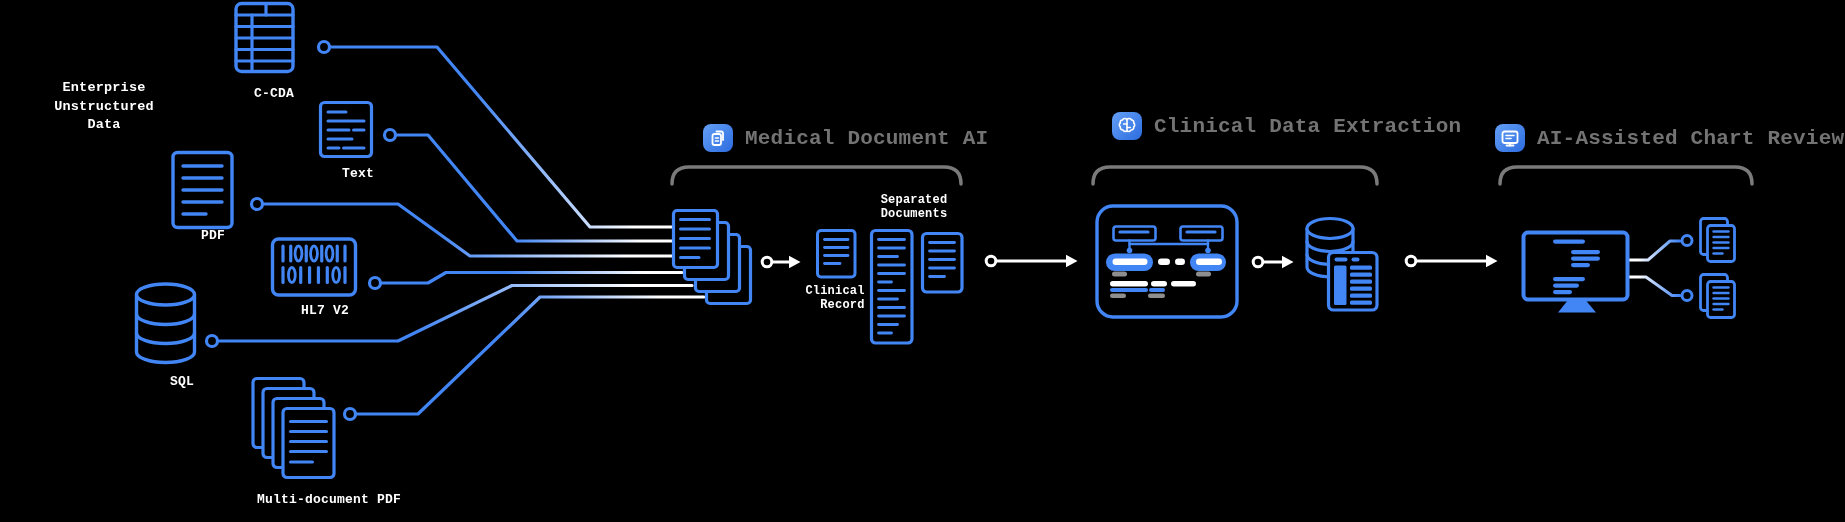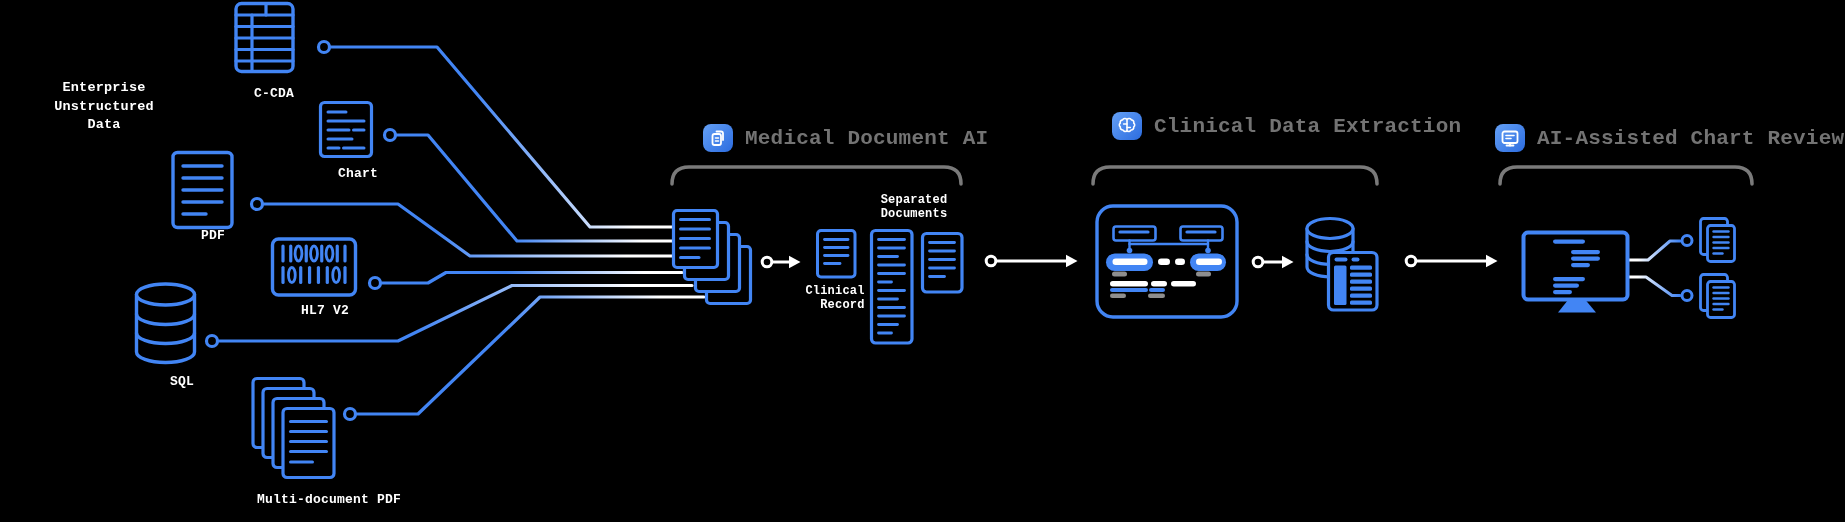--- a/index.html
+++ b/index.html
@@ -345,21 +345,21 @@
         </g>
       </g>
     </g>
   </g>
 </svg>
 
 <div class="lbl lbl-lg" style="left:104px;top:79px;">Enterprise
 Unstructured
 Data</div>
 <div class="lbl lbl-md" style="left:261px;top:86px;">C-CDA</div>
-<div class="lbl lbl-md" style="left:345px;top:166px;">Chart</div>
+<div class="lbl lbl-md" style="left:345px;top:166px;">Text</div>
 <div class="lbl lbl-md" style="left:200px;top:228px;">PDF</div>
 <div class="lbl lbl-md" style="left:312px;top:303px;">HL7 V2</div>
 <div class="lbl lbl-md" style="left:169px;top:374px;">SQL</div>
 <div class="lbl lbl-md" style="left:316px;top:492px;">Multi-document PDF</div>
 <div class="lbl lbl-sm" style="left:835px;top:284px;">Clinical
 Record</div>
 <div class="lbl lbl-sm" style="left:914px;top:193px;">Separated
 Documents</div>
 
 <div class="hdr" style="left:703px;top:124px;">

